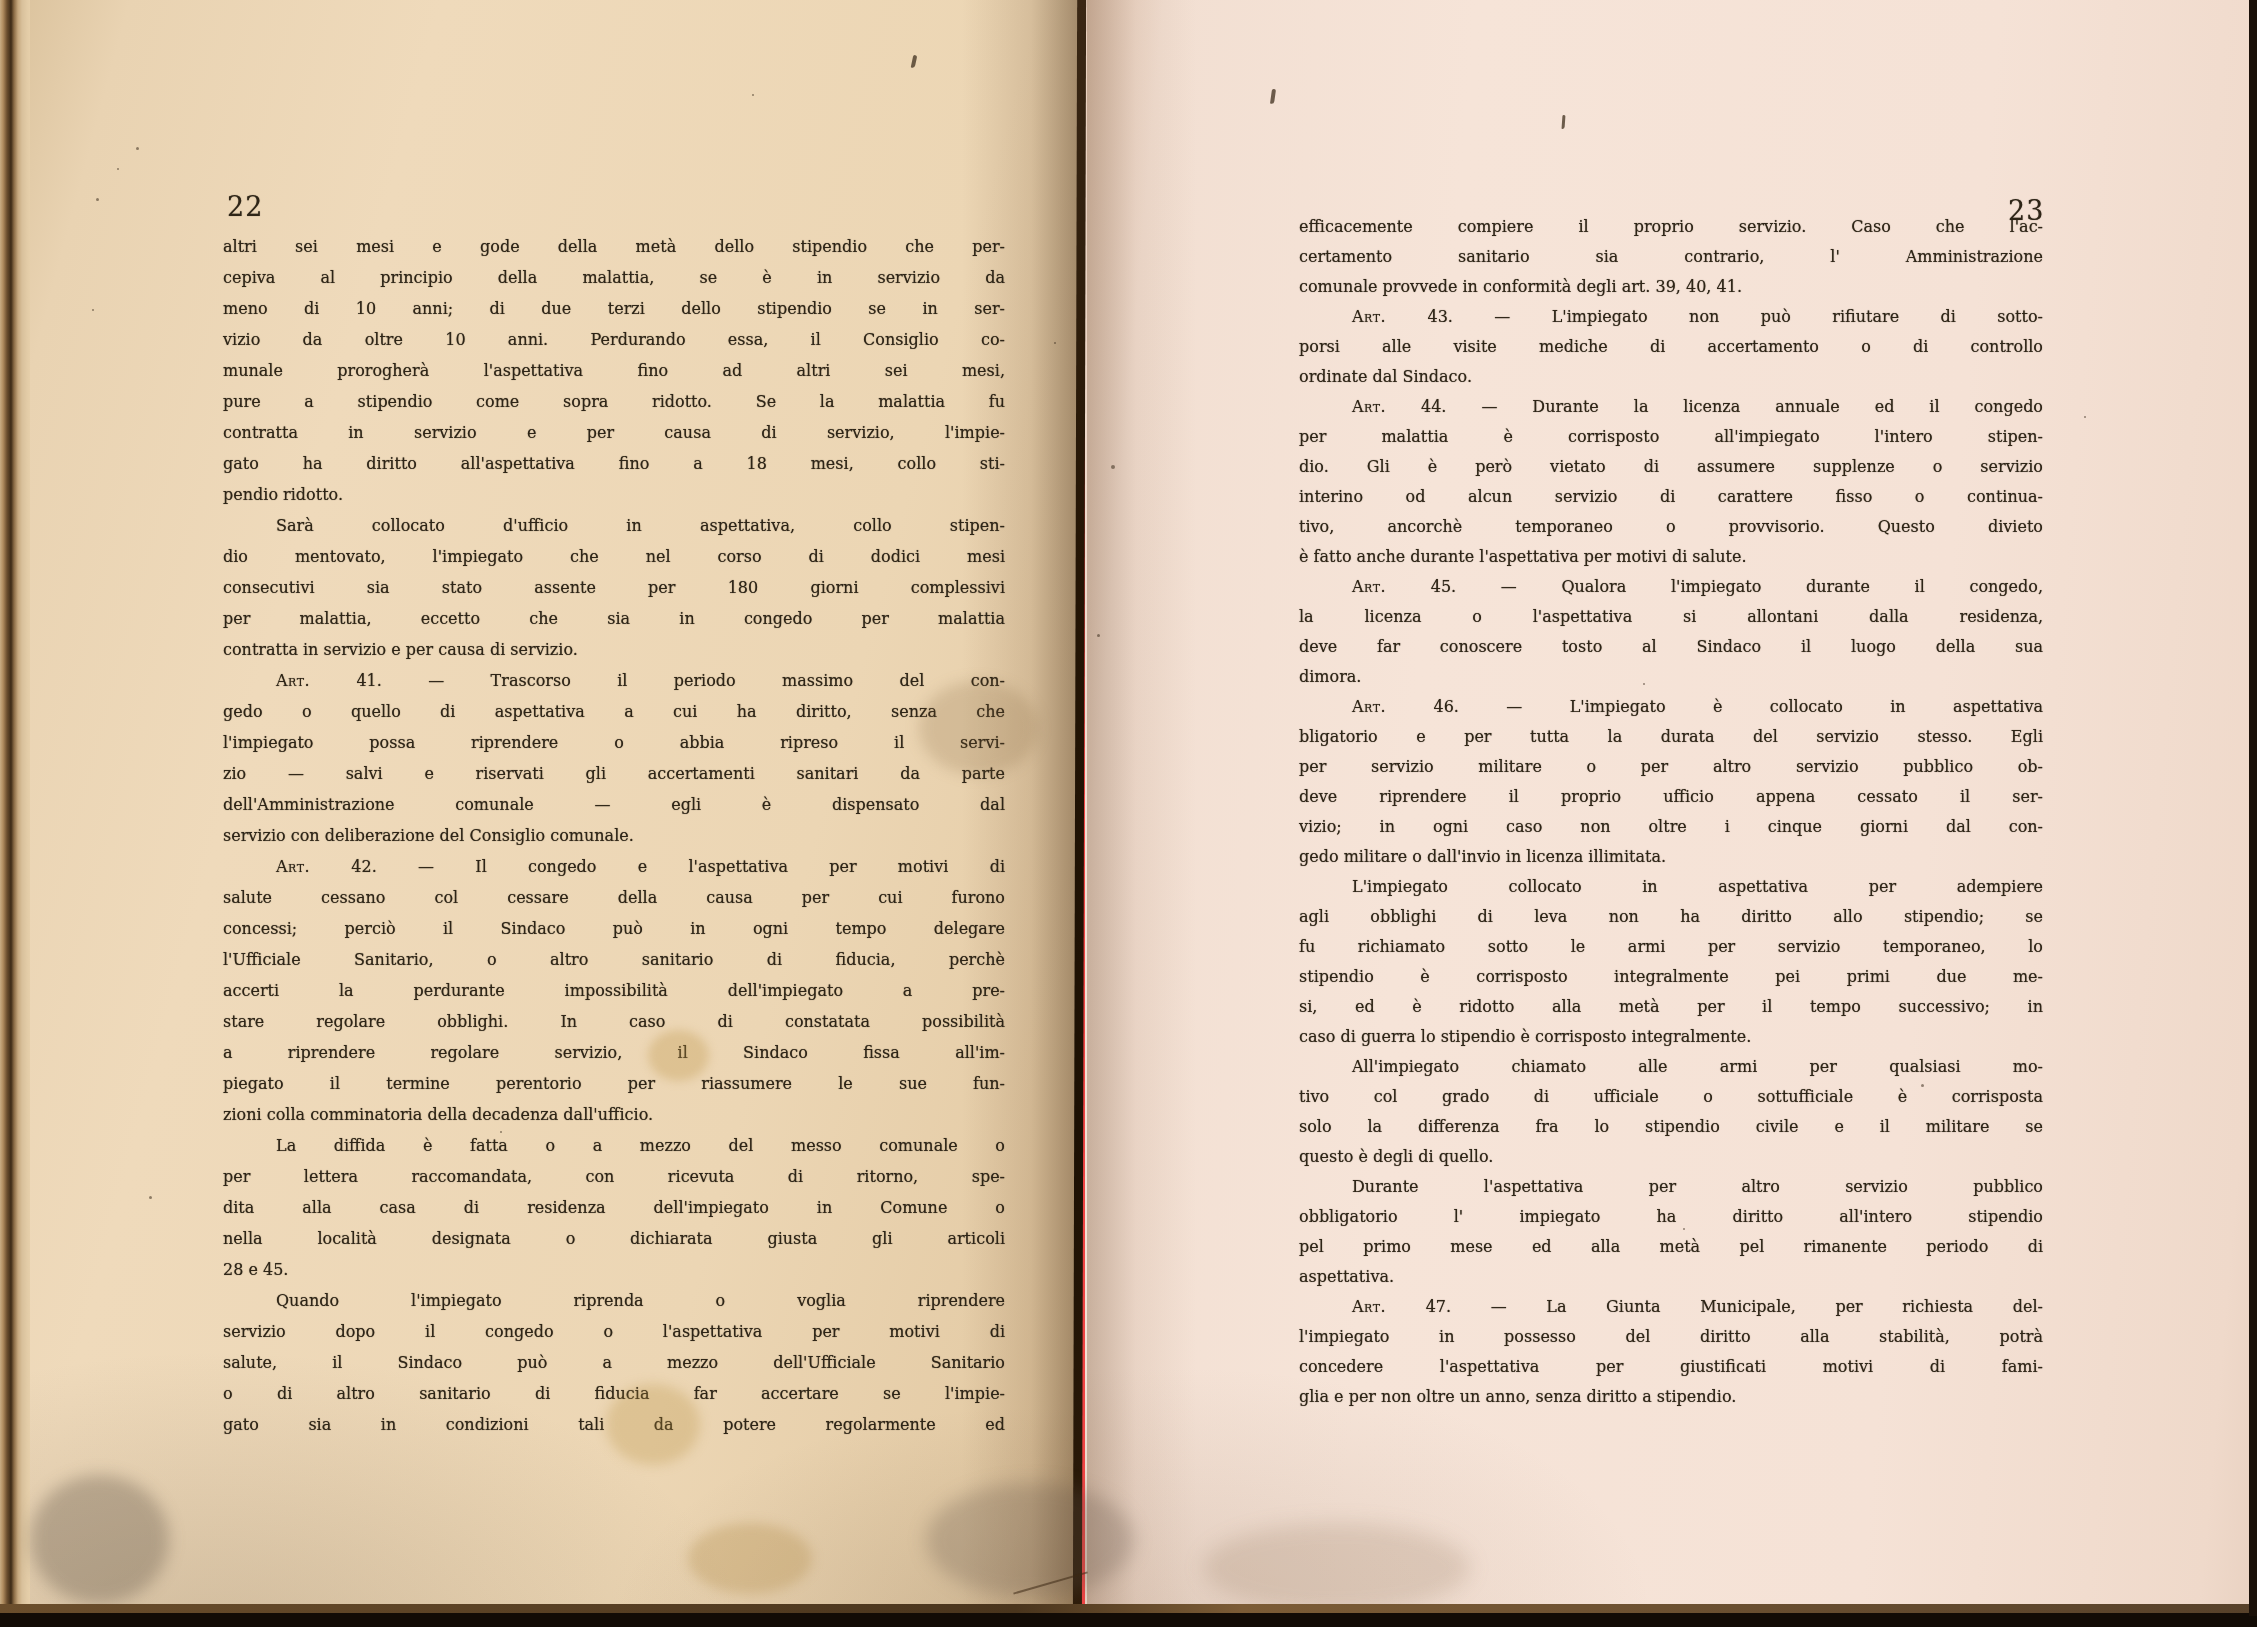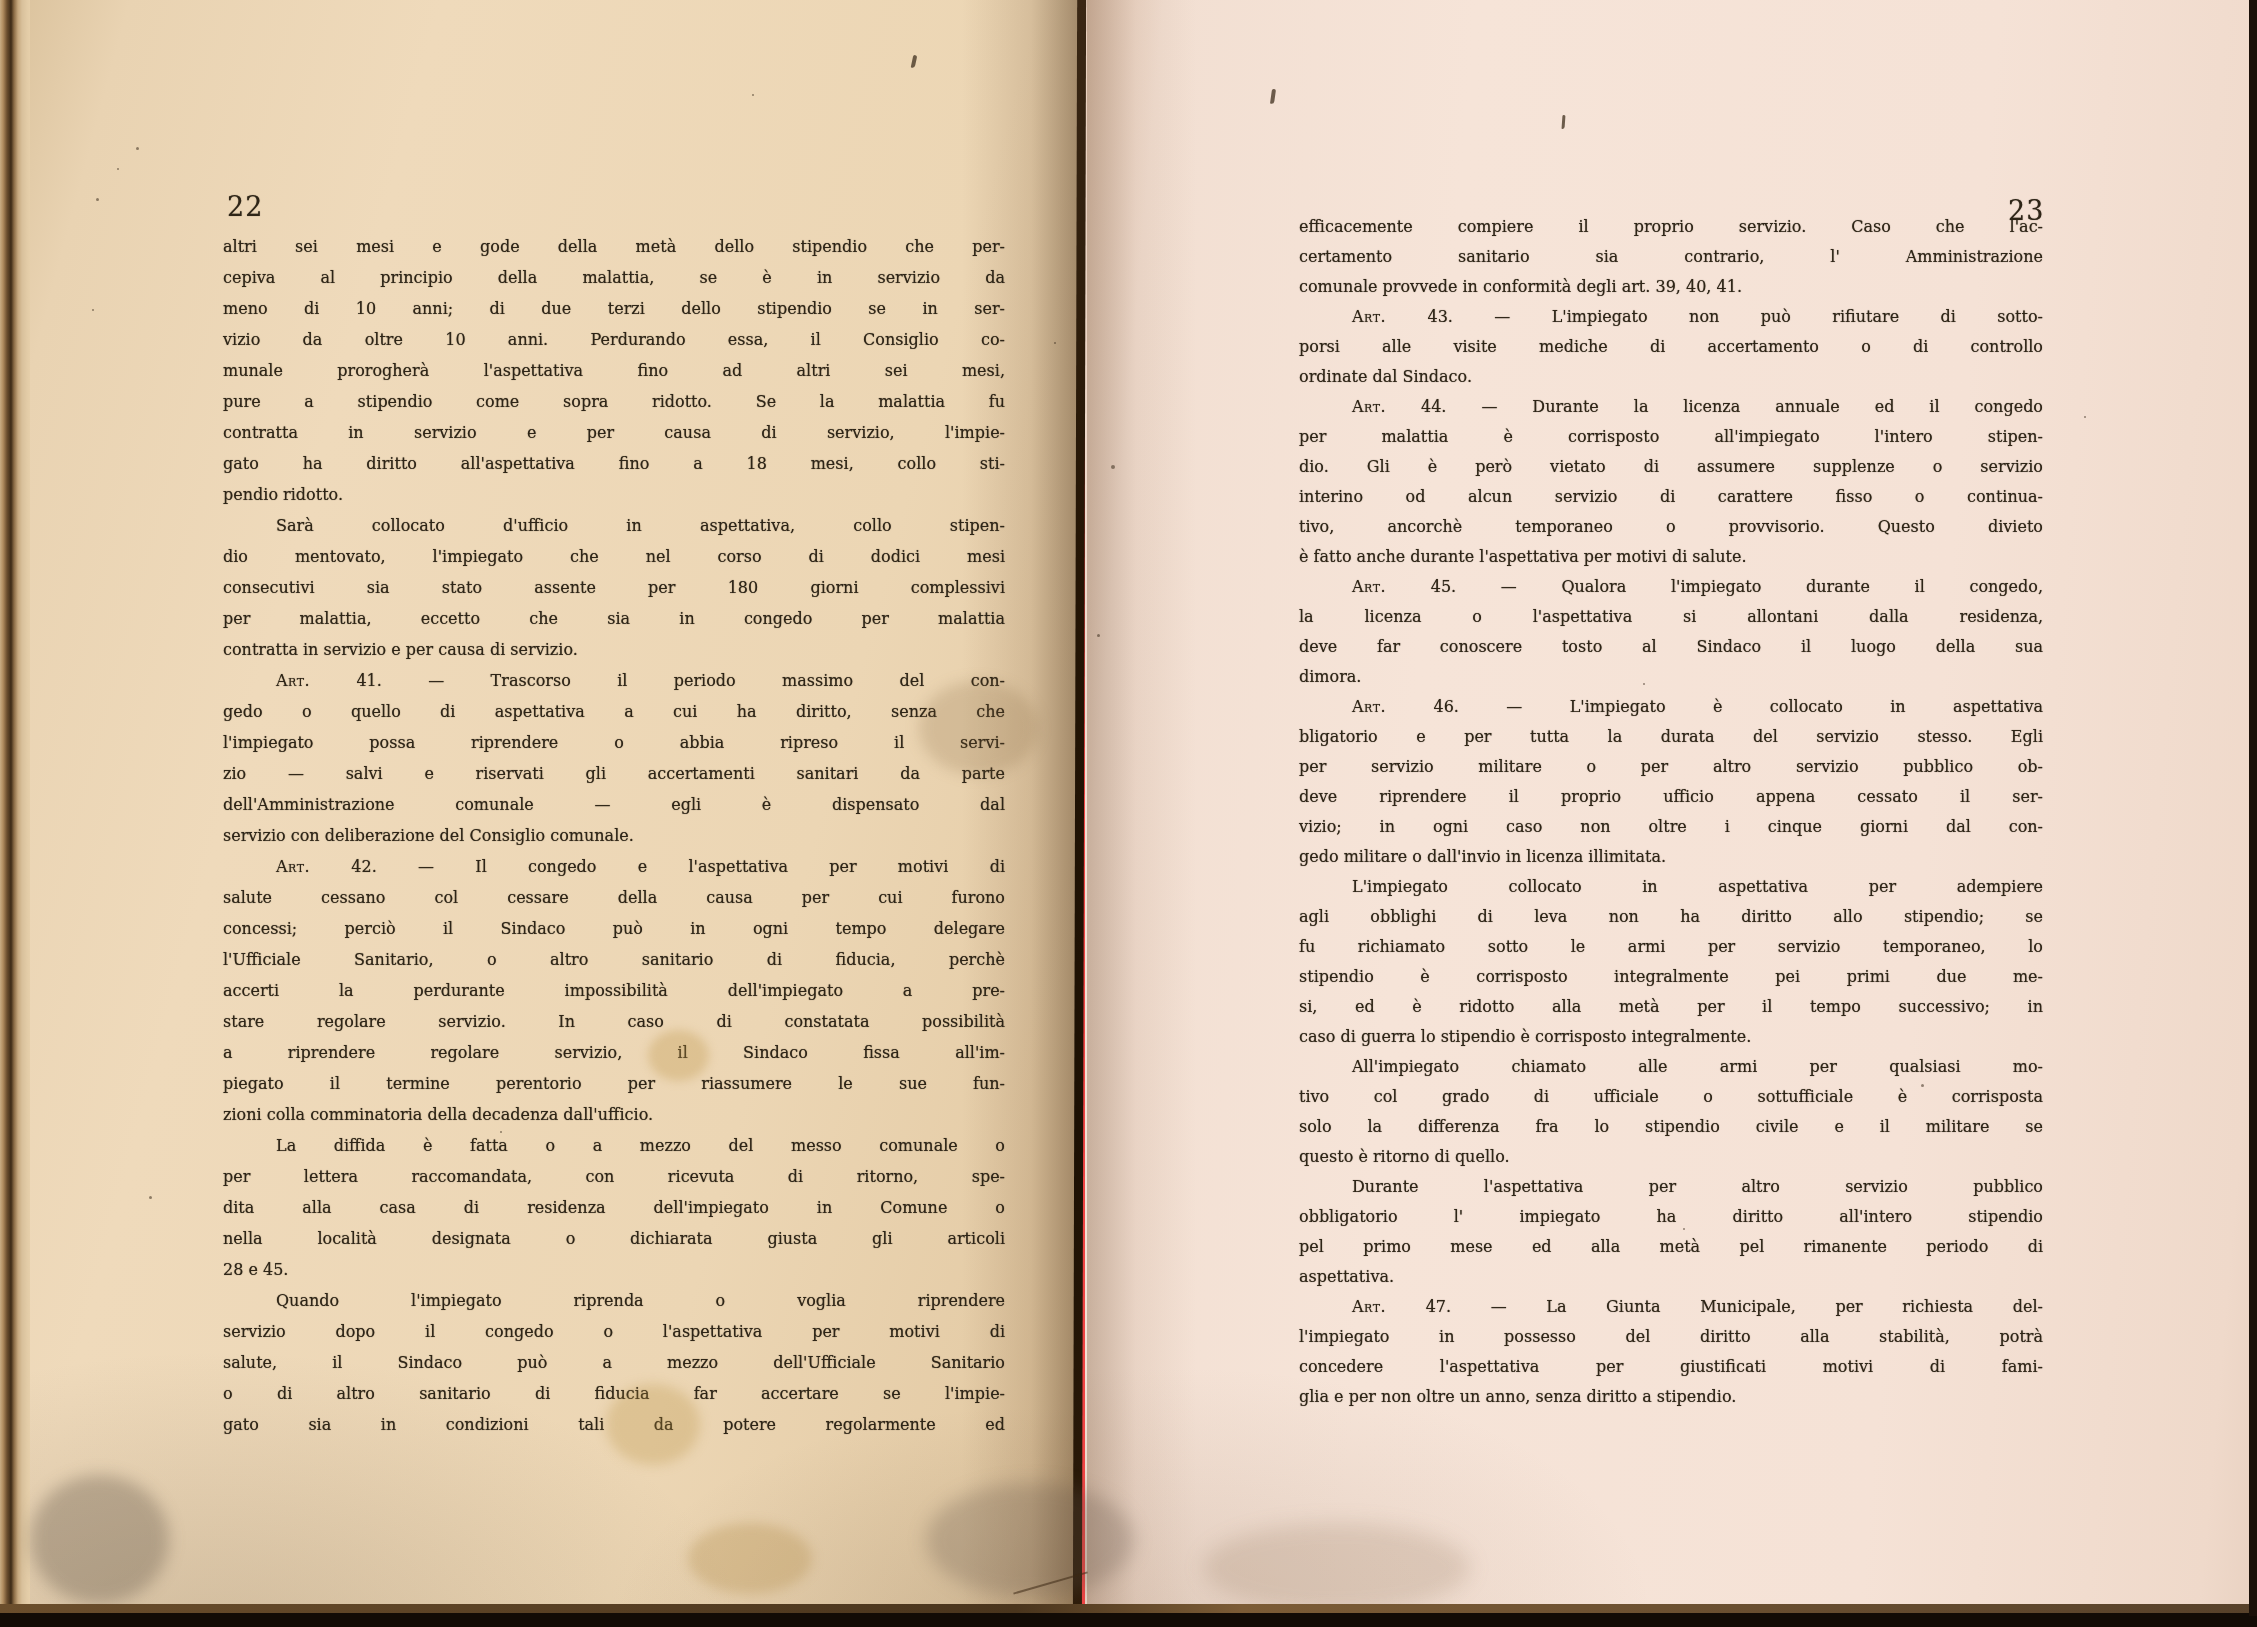--- a/index.html
+++ b/index.html
@@ -109,21 +109,21 @@
       <div class="line">gedo o quello di aspettativa a cui ha diritto, senza che</div>
       <div class="line">l'impiegato possa riprendere o abbia ripreso il servi-</div>
       <div class="line">zio — salvi e riservati gli accertamenti sanitari da parte</div>
       <div class="line">dell'Amministrazione comunale — egli è dispensato dal</div>
       <div class="line end">servizio con deliberazione del Consiglio comunale.</div>
       <div class="line indent"><span class="sc">Art.</span> 42. — Il congedo e l'aspettativa per motivi di</div>
       <div class="line">salute cessano col cessare della causa per cui furono</div>
       <div class="line">concessi; perciò il Sindaco può in ogni tempo delegare</div>
       <div class="line">l'Ufficiale Sanitario, o altro sanitario di fiducia, perchè</div>
       <div class="line">accerti la perdurante impossibilità dell'impiegato a pre-</div>
-      <div class="line">stare regolare servizio. In caso di constatata possibilità</div>
+      <div class="line">stare regolare obblighi. In caso di constatata possibilità</div>
       <div class="line">a riprendere regolare servizio, il Sindaco fissa all'im-</div>
       <div class="line">piegato il termine perentorio per riassumere le sue fun-</div>
       <div class="line end">zioni colla comminatoria della decadenza dall'ufficio.</div>
       <div class="line indent">La diffida è fatta o a mezzo del messo comunale o</div>
       <div class="line">per lettera raccomandata, con ricevuta di ritorno, spe-</div>
       <div class="line">dita alla casa di residenza dell'impiegato in Comune o</div>
       <div class="line">nella località designata o dichiarata giusta gli articoli</div>
       <div class="line end">28 e 45.</div>
       <div class="line indent">Quando l'impiegato riprenda o voglia riprendere</div>
       <div class="line">servizio dopo il congedo o l'aspettativa per motivi di</div>
@@ -156,21 +156,21 @@
       <div class="line end">gedo militare o dall'invio in licenza illimitata.</div>
       <div class="line indent">L'impiegato collocato in aspettativa per adempiere</div>
       <div class="line">agli obblighi di leva non ha diritto allo stipendio; se</div>
       <div class="line">fu richiamato sotto le armi per servizio temporaneo, lo</div>
       <div class="line">stipendio è corrisposto integralmente pei primi due me-</div>
       <div class="line">si, ed è ridotto alla metà per il tempo successivo; in</div>
       <div class="line end">caso di guerra lo stipendio è corrisposto integralmente.</div>
       <div class="line indent">All'impiegato chiamato alle armi per qualsiasi mo-</div>
       <div class="line">tivo col grado di ufficiale o sottufficiale è corrisposta</div>
       <div class="line">solo la differenza fra lo stipendio civile e il militare se</div>
-      <div class="line end">questo è ritorno di quello.</div>
+      <div class="line end">questo è degli di quello.</div>
       <div class="line indent">Durante l'aspettativa per altro servizio pubblico</div>
       <div class="line">obbligatorio l' impiegato ha diritto all'intero stipendio</div>
       <div class="line">pel primo mese ed alla metà pel rimanente periodo di</div>
       <div class="line end">aspettativa.</div>
       <div class="line indent"><span class="sc">Art.</span> 47. — La Giunta Municipale, per richiesta del-</div>
       <div class="line">l'impiegato in possesso del diritto alla stabilità, potrà</div>
       <div class="line">concedere l'aspettativa per giustificati motivi di fami-</div>
       <div class="line end">glia e per non oltre un anno, senza diritto a stipendio.</div>
     </div>
 

